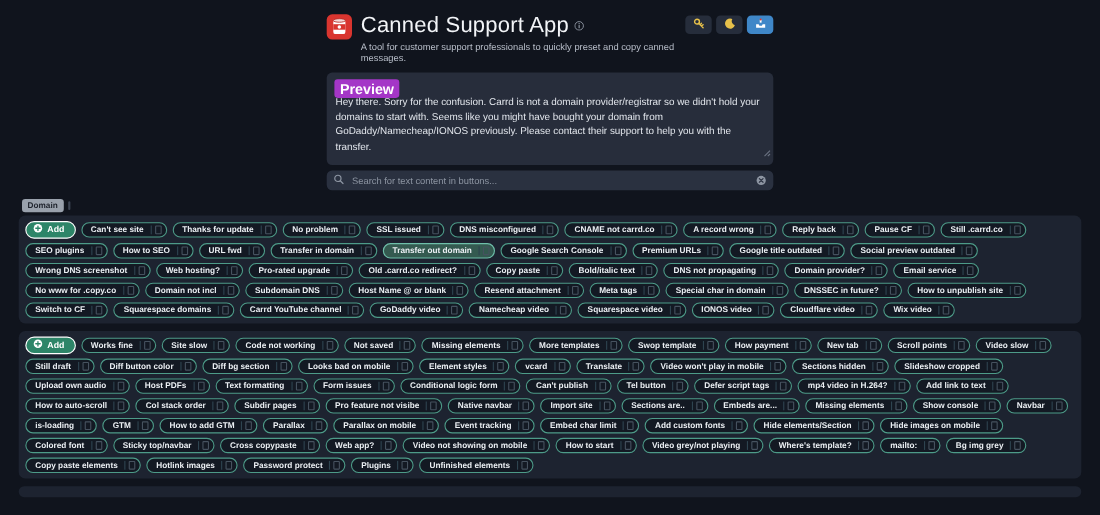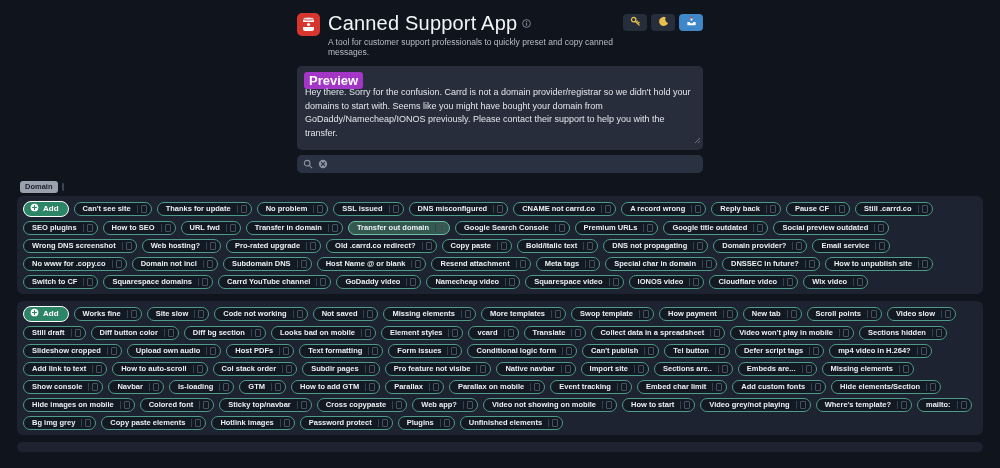--- a/index.html
+++ b/index.html
@@ -109,20 +109,21 @@
       </span>
     </div>
 
     <div class="search-bar">
       <span>
         <svg width="10" height="10" viewBox="0 0 12 12">
             <circle cx="5" cy="5" r="3.4" fill="none" stroke="#8d95a2" stroke-width="1.3"></circle>
             <path d="M7.6 7.6 L10.6 10.6" stroke="#8d95a2" stroke-width="1.3" stroke-linecap="round"></path>
           </svg>
       </span>
+      <input placeholder="Search for text content in buttons..." style="">
       <button class="clear">
         <span>
           <svg width="10" height="10" viewBox="0 0 12 12">
               <circle cx="6" cy="6" r="5" fill="#8d95a2"></circle>
               <path d="M4 4 L8 8 M8 4 L4 8" stroke="#2a3140" stroke-width="1.3" stroke-linecap="round"></path>
             </svg>
         </span>
       </button>
     </div>
   </div>
@@ -466,25 +467,20 @@
             <span>vcard</span>
             <span class="sep"></span>
             <span class="mini"></span>
           </button>
           <button class="pill">
             <span>Translate</span>
             <span class="sep"></span>
             <span class="mini"></span>
           </button>
           <button class="pill">
-            <span>Collect data in a spreadsheet</span>
-            <span class="sep"></span>
-            <span class="mini"></span>
-          </button>
-          <button class="pill">
             <span>Video won't play in mobile</span>
             <span class="sep"></span>
             <span class="mini"></span>
           </button>
           <button class="pill">
             <span>Sections hidden</span>
             <span class="sep"></span>
             <span class="mini"></span>
           </button>
           <button class="pill">

